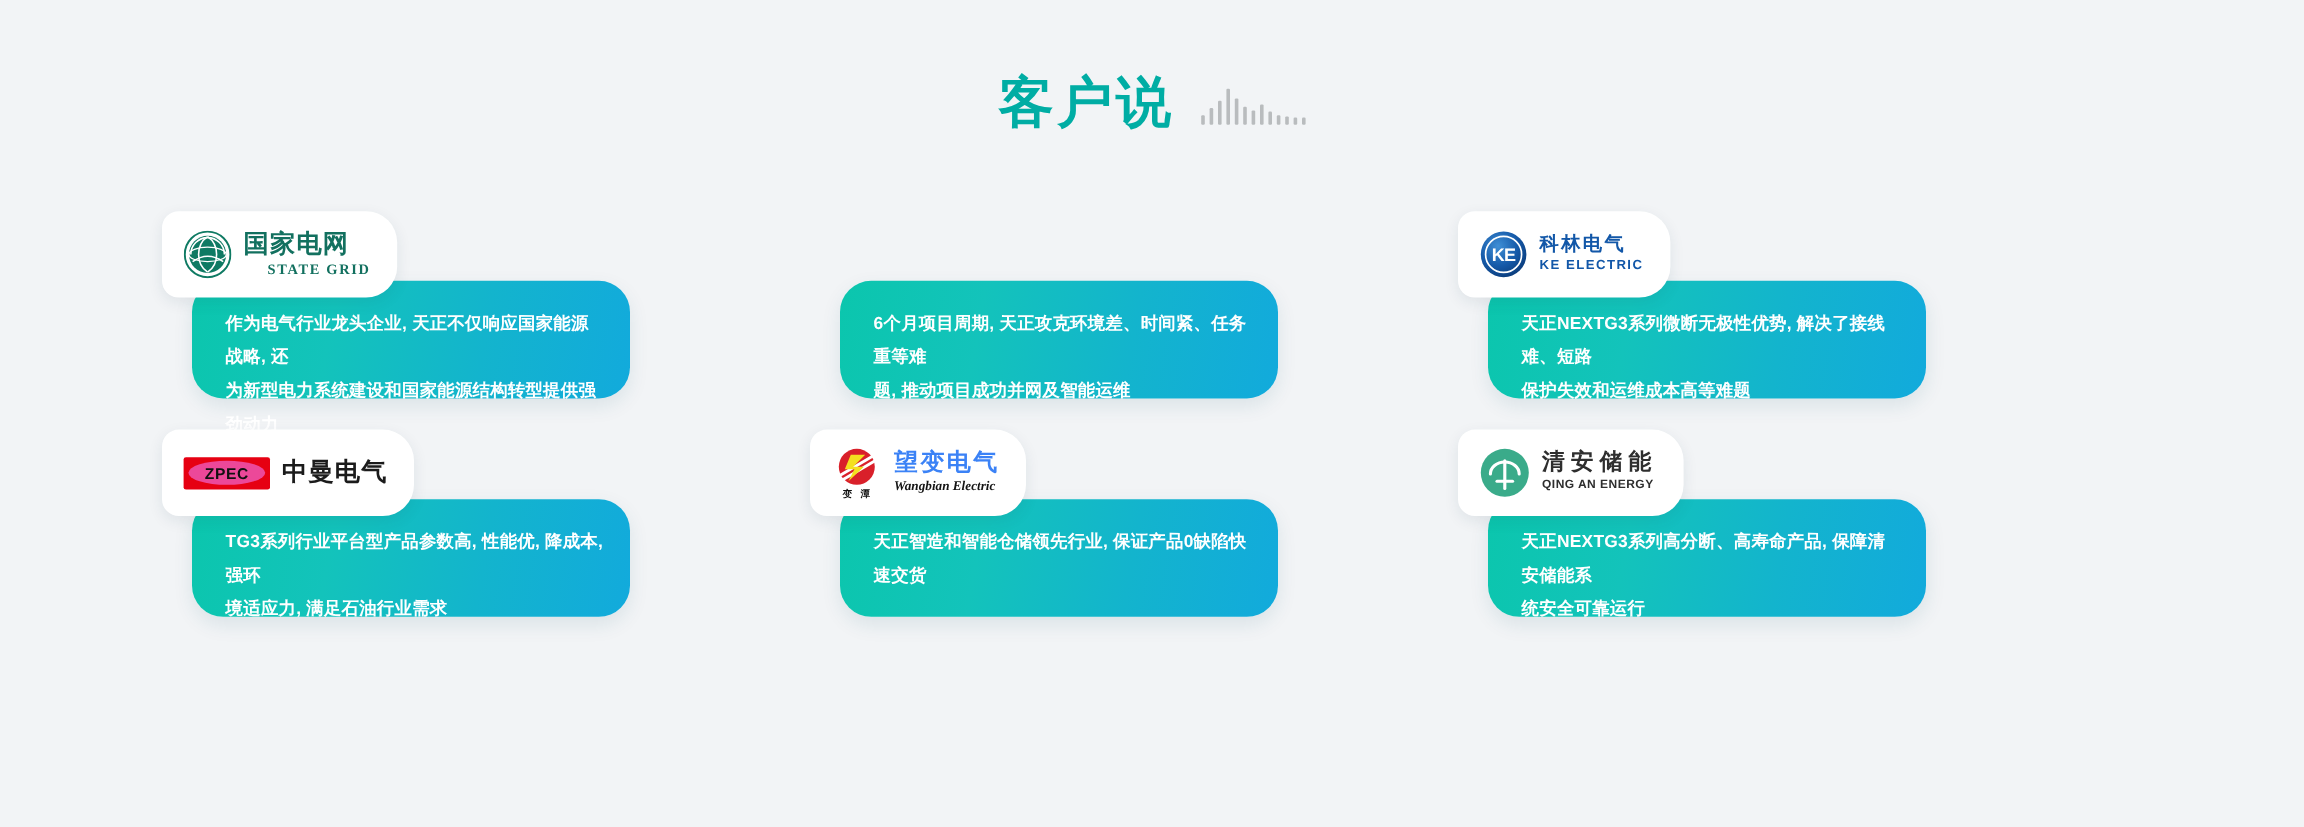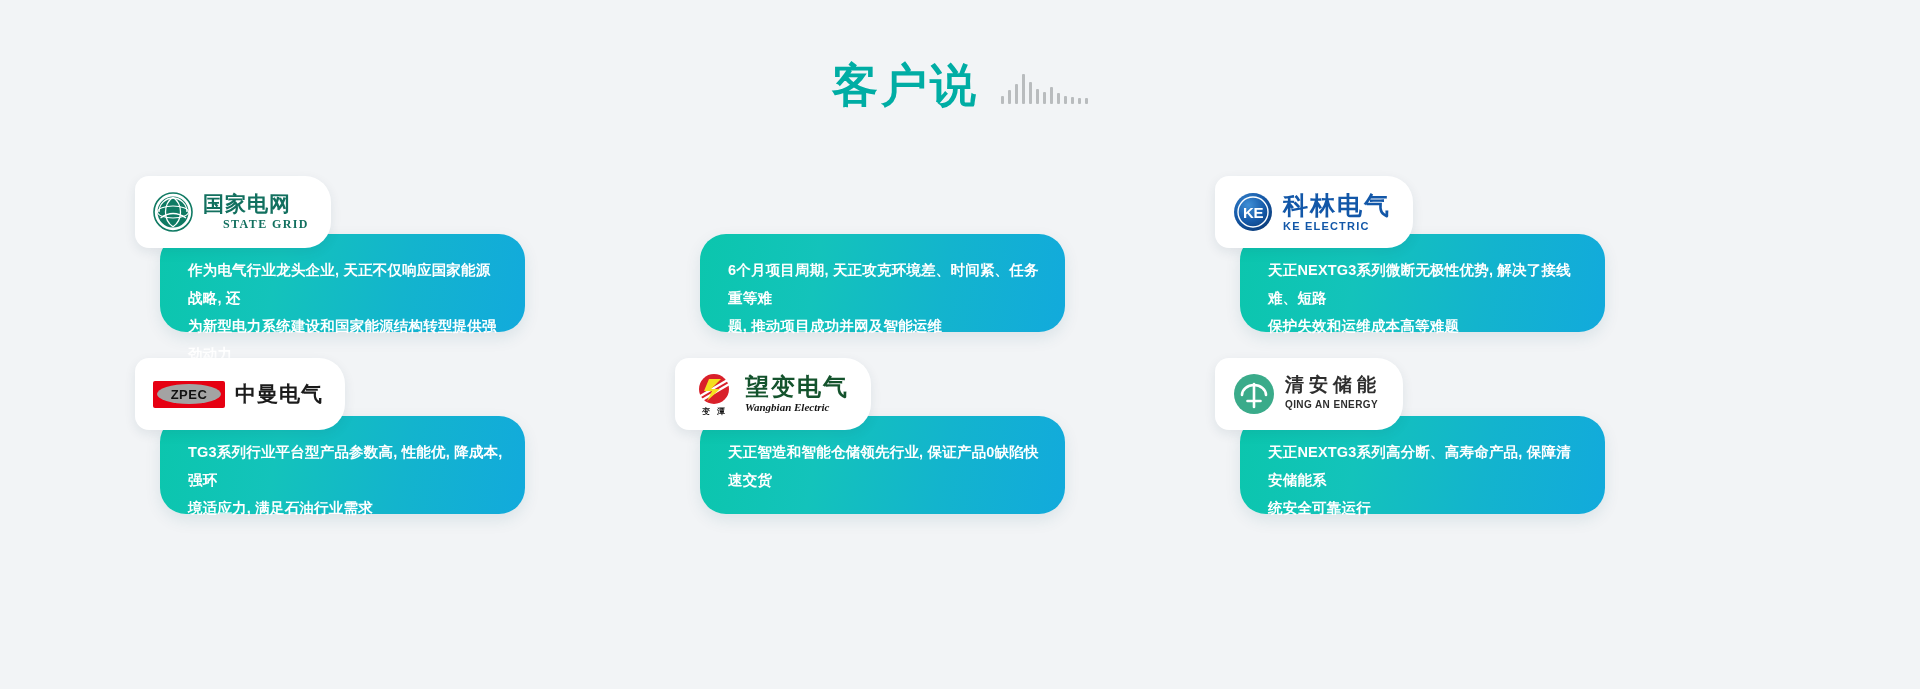--- a/index.html
+++ b/index.html
@@ -127,46 +127,46 @@
     margin-top: 3px;
   }
 
   
   .brand-state-grid .logo-cn { color: #12705f; font-size: 21px; }
   .brand-state-grid .logo-en { color: #12705f; font-family: "Liberation Serif", "DejaVu Serif", serif; font-size: 12px; letter-spacing: 1.4px; margin-left: 20px; }
 
   .brand-datang .logo-cn { color: #1b1b1b; font-size: 16px; letter-spacing: 0; }
   .brand-datang .logo-en { color: #1b1b1b; font-size: 9px; letter-spacing: 0.2px; }
 
-  .brand-ke .logo-cn { color: #1257a8; font-size: 25px; letter-spacing: 2px; }
+  .brand-ke .logo-cn { color: #1257a8; font-size: 16px; letter-spacing: 2px; }
   .brand-ke .logo-en { color: #1257a8; font-size: 11px; letter-spacing: 1.2px; }
 
   .brand-zpec .logo-cn { color: #1b1b1b; font-size: 21px; letter-spacing: 1px; }
 
-  .brand-wangbian .logo-cn { color: #14532d; font-size: 24px; letter-spacing: 2px; }
+  .brand-wangbian .logo-cn { color: #3b82f6; font-size: 20px; letter-spacing: 2px; }
   .brand-wangbian .logo-en { color: #141414; font-family: "Liberation Serif", "DejaVu Serif", serif; font-size: 11px; font-weight: 700; letter-spacing: 0; font-style: italic; }
 
   .brand-qingan .logo-cn { color: #2e2e2e; font-size: 19px; letter-spacing: 5px; font-family: Liberation Mono, monospace; }
   .brand-qingan .logo-en { color: #2e2e2e; font-size: 10px; letter-spacing: 0.4px; }
 
   
   .zpec-mark {
     background: #e60012;
     width: 72px;
     height: 27px;
     border-radius: 2px;
     display: flex;
     align-items: center;
     justify-content: center;
   }
   .zpec-mark .oval {
     width: 64px;
     height: 20px;
     border-radius: 50%;
-    background: #a3a3a3;
+    background: #ec4899;
     display: flex;
     align-items: center;
     justify-content: center;
     font-size: 13px;
     font-weight: 700;
     color: #111;
     letter-spacing: 0.5px;
   }
 </style>
 </head>

